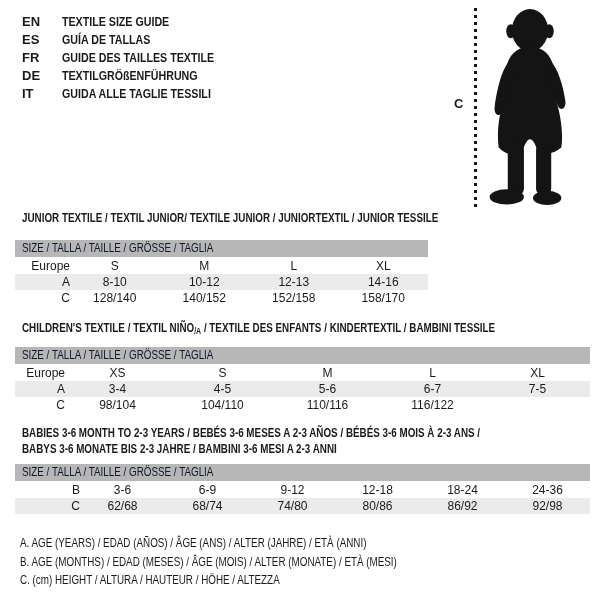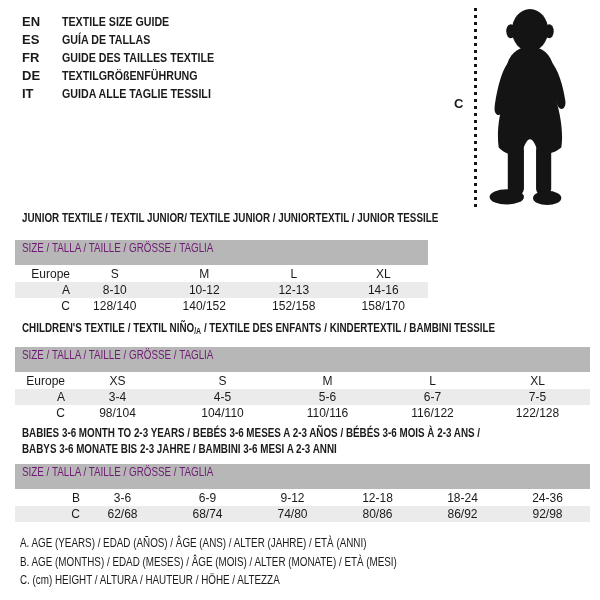--- a/index.html
+++ b/index.html
@@ -23,21 +23,21 @@
     background:repeating-linear-gradient(to bottom,#151515 0 3.5px, transparent 3.5px 7px);
   }
   .c-label { position:absolute; left:14px; top:96px; font-size:13px; font-weight:700; }
   .figure svg { position:absolute; left:42px; top:4px; }
 
   
   .tbl-title { position:absolute; left:22px; font-size:12px; font-weight:700; line-height:16px; white-space:nowrap; }
   .tbl-title .sub { font-size:8.5px; vertical-align:-2px; }
   .size-table { position:absolute; left:15px; font-size:12px; }
   .bar {
-    height:25px; line-height:17px; background:#b7b7b7; color:#701a75;
+    height:17px; line-height:17px; background:#b7b7b7; color:#0f172a;
     padding-left:7px; margin-bottom:1px; overflow:hidden;
   }
   .row { display:grid; height:16px; line-height:16px; align-items:center; }
   .row.shaded { background:#ebebeb; }
   .row .rl { text-align:right; padding-left:7px; }
   .row .rv { text-align:center; }
   .t1 { width:413px; } .t1 .row { grid-template-columns:55px repeat(4,1fr); }
   .t2 { width:575px; } .t2 .row { grid-template-columns:50px repeat(5,1fr); }
   .t3 { width:575px; } .t3 .row { grid-template-columns:65px repeat(6,1fr); }
 
@@ -136,21 +136,20 @@
       <span class="rv">5-6</span>
       <span class="rv">6-7</span>
       <span class="rv">7-5</span>
     </div>
     <div class="row">
       <span class="rl">C</span>
       <span class="rv">98/104</span>
       <span class="rv">104/110</span>
       <span class="rv">110/116</span>
       <span class="rv">116/122</span>
-      <span class="rv">122/128</span>
     </div>
   </div>
 
   <div class="tbl-title" style="top:425px">
     <span class="cond">BABIES 3-6 MONTH TO 2-3 YEARS / BEBÉS 3-6 MESES A 2-3 AÑOS / BÉBÉS 3-6 MOIS À 2-3 ANS /</span><br>
     <span class="cond">BABYS 3-6 MONATE BIS 2-3 JAHRE / BAMBINI 3-6 MESI A 2-3 ANNI</span>
   </div>
   <div class="size-table t3" style="top:464px">
     <div class="bar"><span class="cond">SIZE / TALLA / TAILLE / GRÖSSE / TAGLIA</span></div>
     <div class="row">

